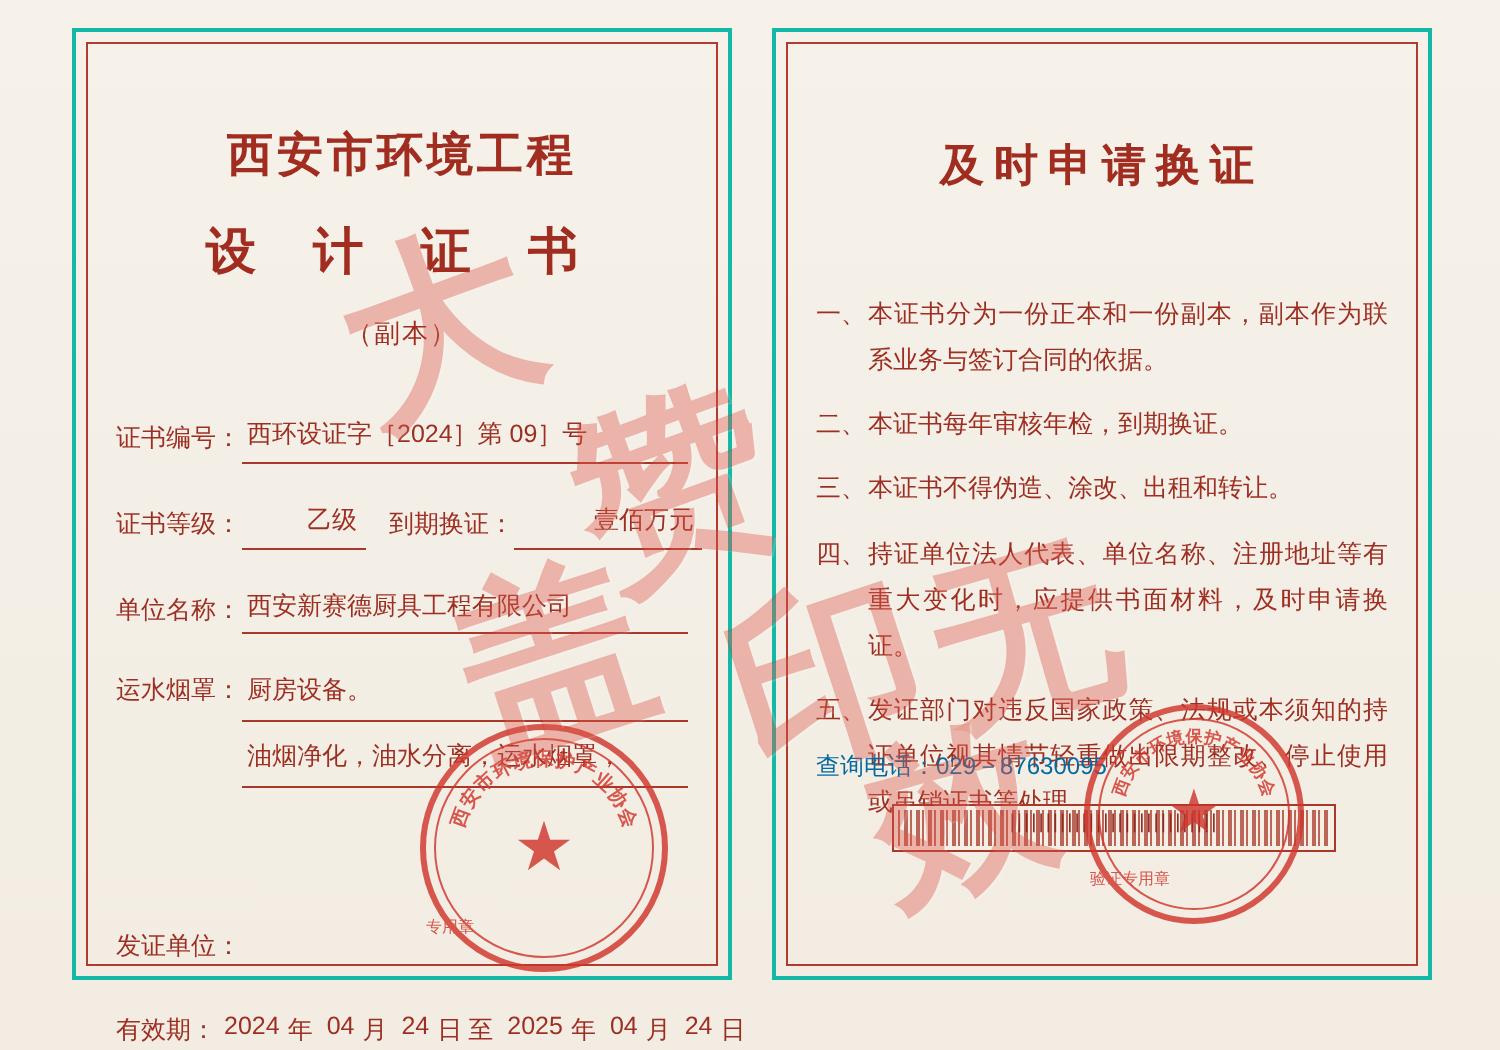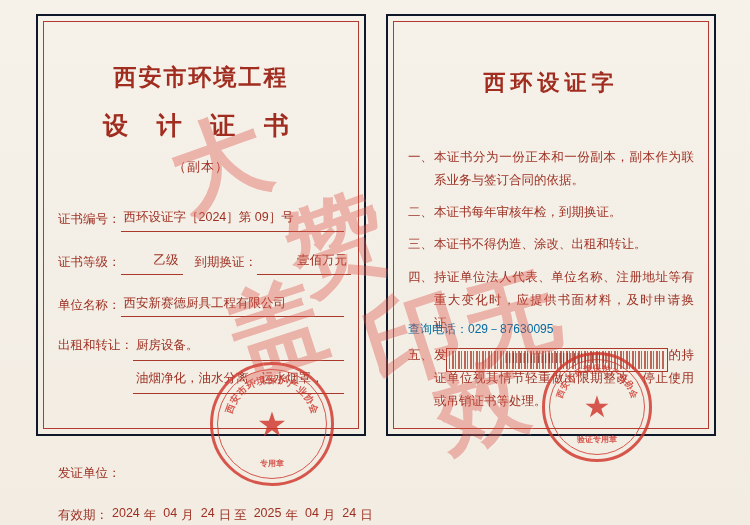--- a/index.html
+++ b/index.html
@@ -23,22 +23,22 @@
   
   .page-bg {
     position: absolute;
     inset: 0;
     background: linear-gradient(180deg, #f6f1e9 0%, #f4efe6 50%, #f2ece2 100%);
   }
   
   .panel {
     position: absolute;
     top: 14px;
-    height: 422px;
-    border: 2px solid #0f172a;
+    height: 476px;
+    border: 2px solid #14b8a6;
     box-sizing: border-box;
     background: transparent;
     padding-left: 20px;
   }
   .panel-inner {
     position: absolute;
     inset: 5px;
     border: 1px solid #b23a2e;
     box-sizing: border-box;
   }
@@ -233,24 +233,24 @@
     font-size: 9px;
     color: #d0362c;
     font-weight: bold;
     transform-origin: 0 0;
     white-space: nowrap;
   }
   .stamp .bottom-text {
     position: absolute;
     left: 0; right: 0;
     bottom: 14px;
-    text-align: center;
+    text-align: left;
     font-size: 8px;
     color: #d0362c;
-    font-weight: bold;
+    font-weight: normal;
   }
   #stamp-left {
     left: 210px;
     top: 362px;
     width: 118px;
     height: 118px;
   }
   #stamp-left .star { font-size: 34px; }
   #stamp-right {
     left: 542px;
@@ -306,21 +306,21 @@
           <span class="flabel" style="padding-left:12px">到期换证：</span>
           <span class="underline" style="min-width:86px">壹佰万元</span>
         </div>
 
         <div class="frow">
           <span class="flabel">单位名称：</span>
           <span class="fvalue">西安新赛德厨具工程有限公司</span>
         </div>
 
         <div class="cat-block">
-          <span class="cat-label">出租和转让：</span>
+          <span class="cat-label">运水烟罩：</span>
           <span class="cat-lines">
             <div>厨房设备。</div>
             <div>油烟净化，油水分离，运水烟罩，</div>
           </span>
         </div>
 
         <div class="issuer-row">
           <span class="flabel">发证单位：</span>
         </div>
 
@@ -342,21 +342,21 @@
         </div>
 
       </div>
     </div>
   </div>
 
   <div class="panel" id="panel-right">
     <div class="panel-inner"></div>
     <div class="content">
 
-      <div class="rtitle">西环设证字</div>
+      <div class="rtitle">及时申请换证</div>
 
       <div class="notice-list">
         <div class="nitem">
           <span class="nnum">一、</span>
           <span class="ntext">本证书分为一份正本和一份副本，副本作为联系业务与签订合同的依据。</span>
         </div>
         <div class="nitem">
           <span class="nnum">二、</span>
           <span class="ntext">本证书每年审核年检，到期换证。</span>
         </div>

